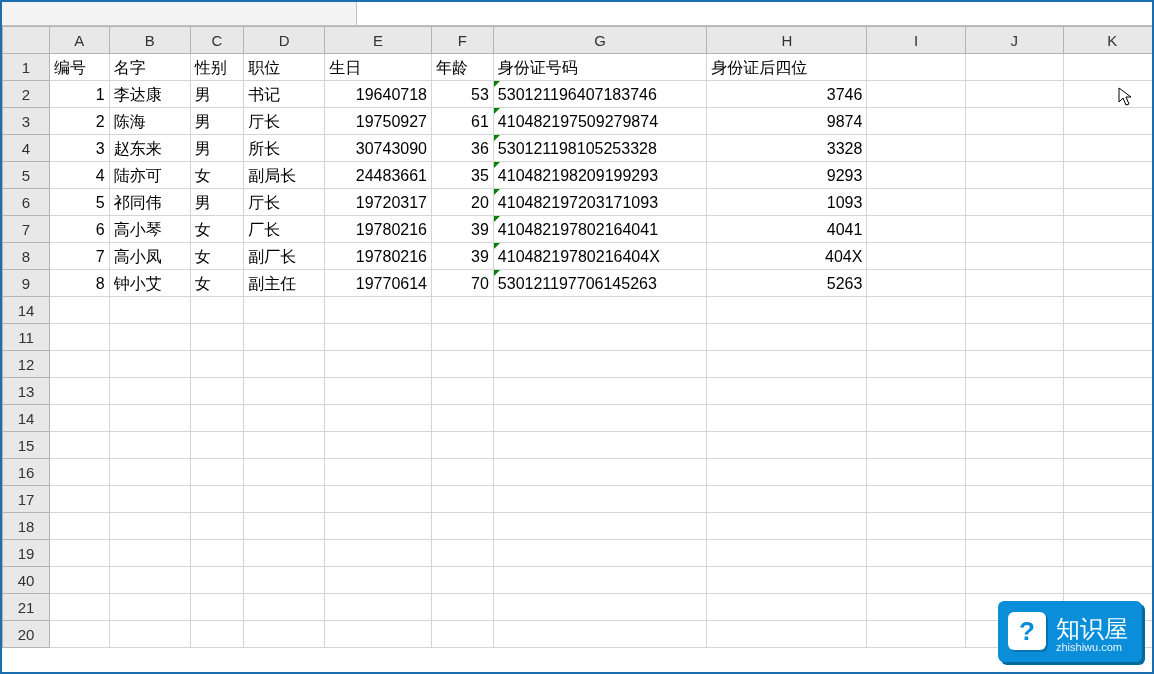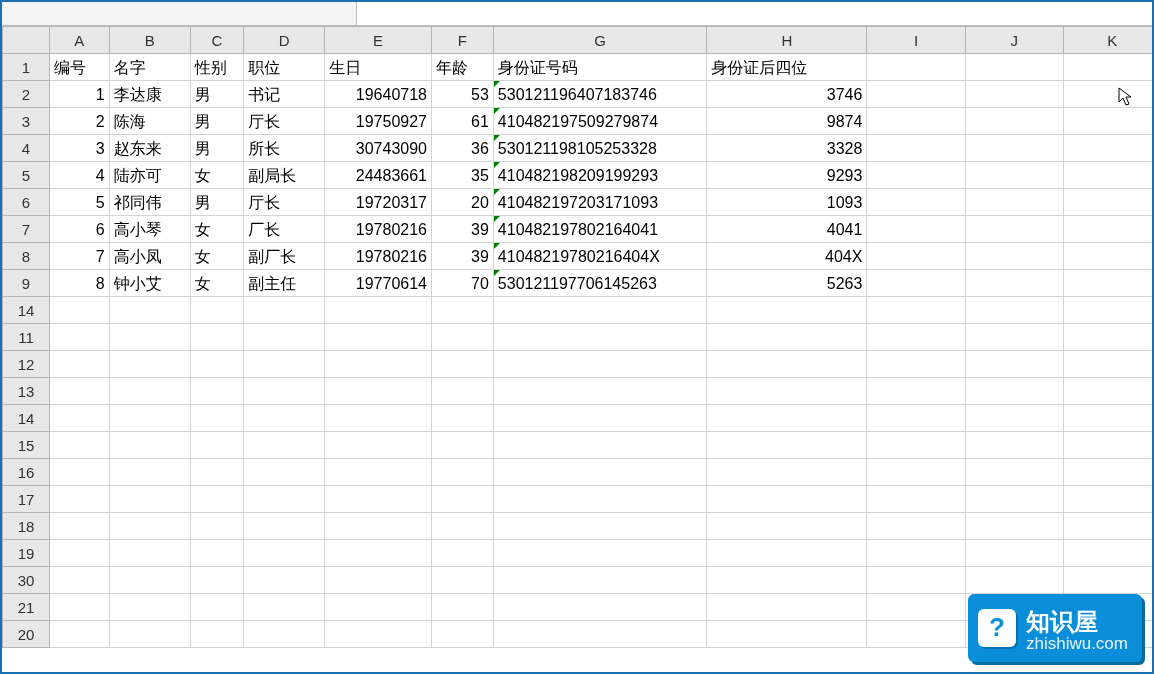--- a/index.html
+++ b/index.html
@@ -119,26 +119,26 @@
     display: flex;
     align-items: center;
     justify-content: center;
     color: #0a8ed9;
     font-size: 26px;
     font-weight: bold;
     box-shadow: 2px 2px 0 #0573b1;
   }
   .wm-text-main {
     font-size: 24px;
-    font-weight: bold;
+    font-weight: normal;
     line-height: 1;
     margin-top: 8px;
   }
   .wm-text-sub {
-    font-size: 17px;
+    font-size: 11px;
     opacity: .9;
     line-height: 1.2;
   }
 </style>
 </head>
 <body>
 
 <div class="formula-bar">
   <div class="name-box"></div>
   <div class="formula-input"></div>
@@ -437,21 +437,21 @@
           <td class="cell txt"></td>
           <td class="cell txt"></td>
           <td class="cell txt"></td>
           <td class="cell txt"></td>
           <td class="cell txt"></td>
           <td class="cell txt"></td>
           <td class="cell txt"></td>
           <td class="cell txt"></td>
         </tr>
         <tr>
-          <th class="row-head">30</th>
+          <th class="row-head">40</th>
           <td class="cell txt"></td>
           <td class="cell txt"></td>
           <td class="cell txt"></td>
           <td class="cell txt"></td>
           <td class="cell txt"></td>
           <td class="cell txt"></td>
           <td class="cell txt"></td>
           <td class="cell txt"></td>
           <td class="cell txt"></td>
           <td class="cell txt"></td>

